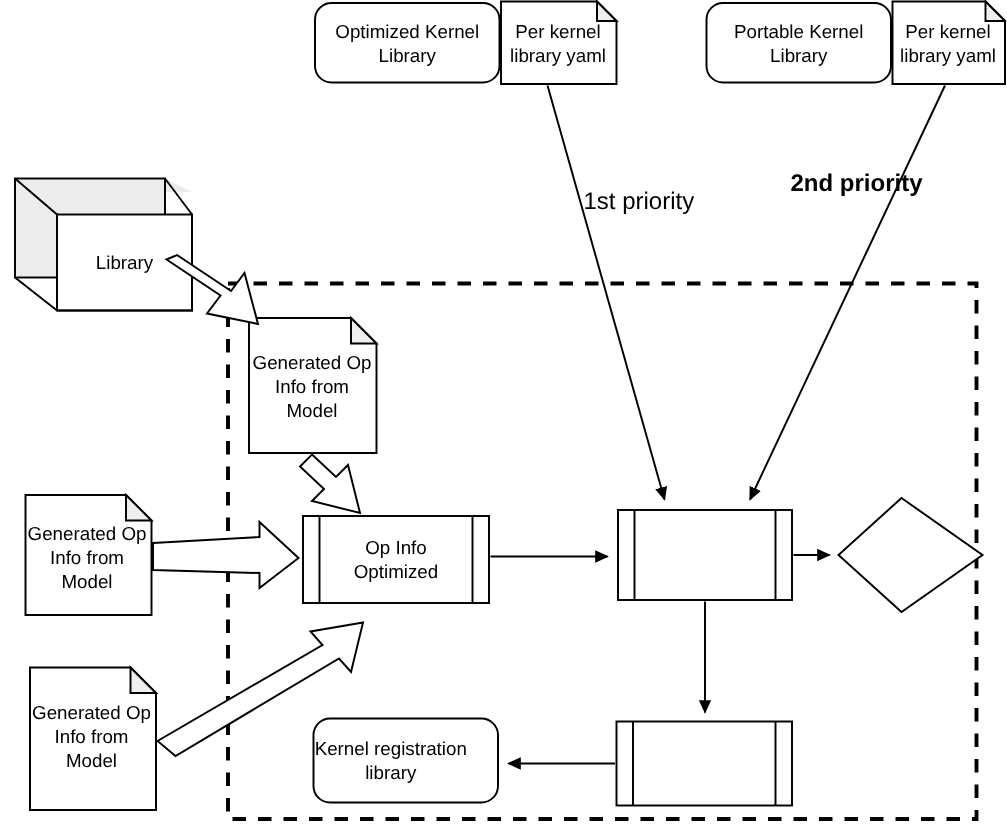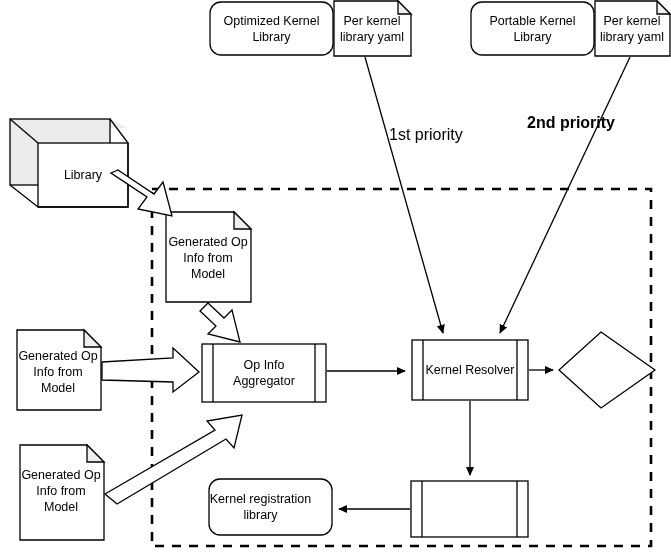--- a/index.html
+++ b/index.html
@@ -153,23 +153,22 @@
 
   <div class="shape-text" style="left:14px; top:338px; width:88px; height:68px;">Generated Op
 Info from
 Model</div>
 
   <div class="shape-text" style="left:17px; top:455px; width:88px; height:72px;">Generated Op
 Info from
 Model</div>
 
   <div class="shape-text" style="left:213px; top:344px; width:102px; height:58px;">Op Info
-Aggregator</div>
+Optimized</div>
 
-  <div class="shape-text" style="left:423px; top:340px; width:94px; height:60px;">Kernel Resolver</div>
 
 
 
   <div class="shape-text" style="left:209px; top:479px; width:103px; height:56px;">Kernel registration
 library</div>
 
   <div class="edge-label" style="left:389px; top:126px;">1st priority</div>
 
   <div class="edge-label" style="left:527px; top:114px;font-weight:bold;">2nd priority</div>
 

